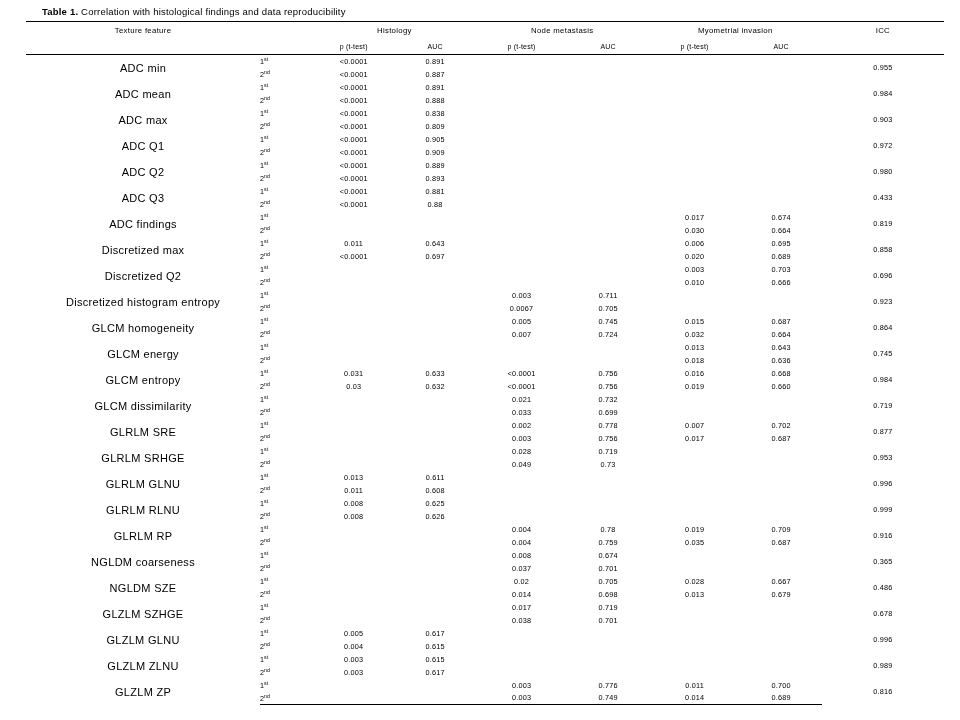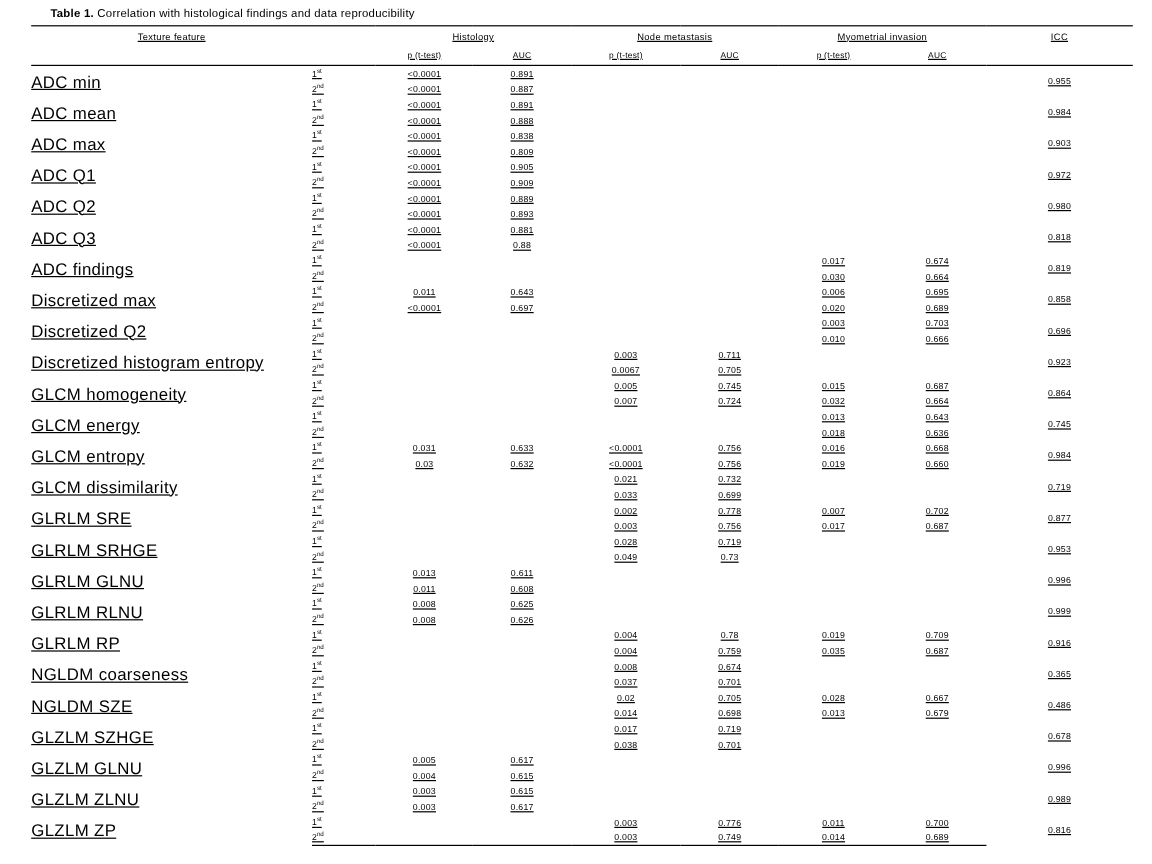--- a/index.html
+++ b/index.html
@@ -28,21 +28,20 @@
   }
   .caption .cap-label {
     font-weight: bold;
   }
   table.tbl {
     border-collapse: collapse;
     width: 918px;
     margin-left: 26px;
     table-layout: fixed;
     font-size: 7.5px;
-    text-decoration: underline;
   }
   table.tbl td, table.tbl th {
     padding: 0;
     margin: 0;
     font-weight: normal;
     vertical-align: middle;
   }
   .rule-top td { border-top: 1.1px solid #000; }
   .rule-mid td { border-bottom: 0.9px solid #000; }
   .rule-bot td { border-bottom: 1.1px solid #000; }
@@ -53,22 +52,22 @@
     height: 16px;
     letter-spacing: 0.3px;
   }
   .hdr-sub {
     text-align: center;
     font-size: 7px;
     height: 16px;
     letter-spacing: 0.2px;
   }
   .feature-cell {
-    text-align: left;
-    font-size: 14px;
+    text-align: center;
+    font-size: 11px;
     letter-spacing: 0.3px;
     padding-right: 10px;
   }
   .ord-cell {
     text-align: left;
     font-size: 7.2px;
     padding-left: 6px;
     white-space: nowrap;
   }
   .ord-cell sup {
@@ -243,21 +242,21 @@
         </tr>
         <tr class="row-cell">
           <td class="feature-cell" rowspan="2">ADC Q3</td>
           <td class="ord-cell">1<sup>st</sup></td>
           <td class="num">&lt;0.0001</td>
           <td class="num">0.881</td>
           <td class="num"></td>
           <td class="num"></td>
           <td class="num"></td>
           <td class="num"></td>
-          <td class="icc" rowspan="2">0.818</td>
+          <td class="icc" rowspan="2">0.433</td>
         </tr>
         <tr class="row-cell">
           <td class="ord-cell">2<sup>nd</sup></td>
           <td class="num">&lt;0.0001</td>
           <td class="num">0.88</td>
           <td class="num"></td>
           <td class="num"></td>
           <td class="num"></td>
           <td class="num"></td>
         </tr>

